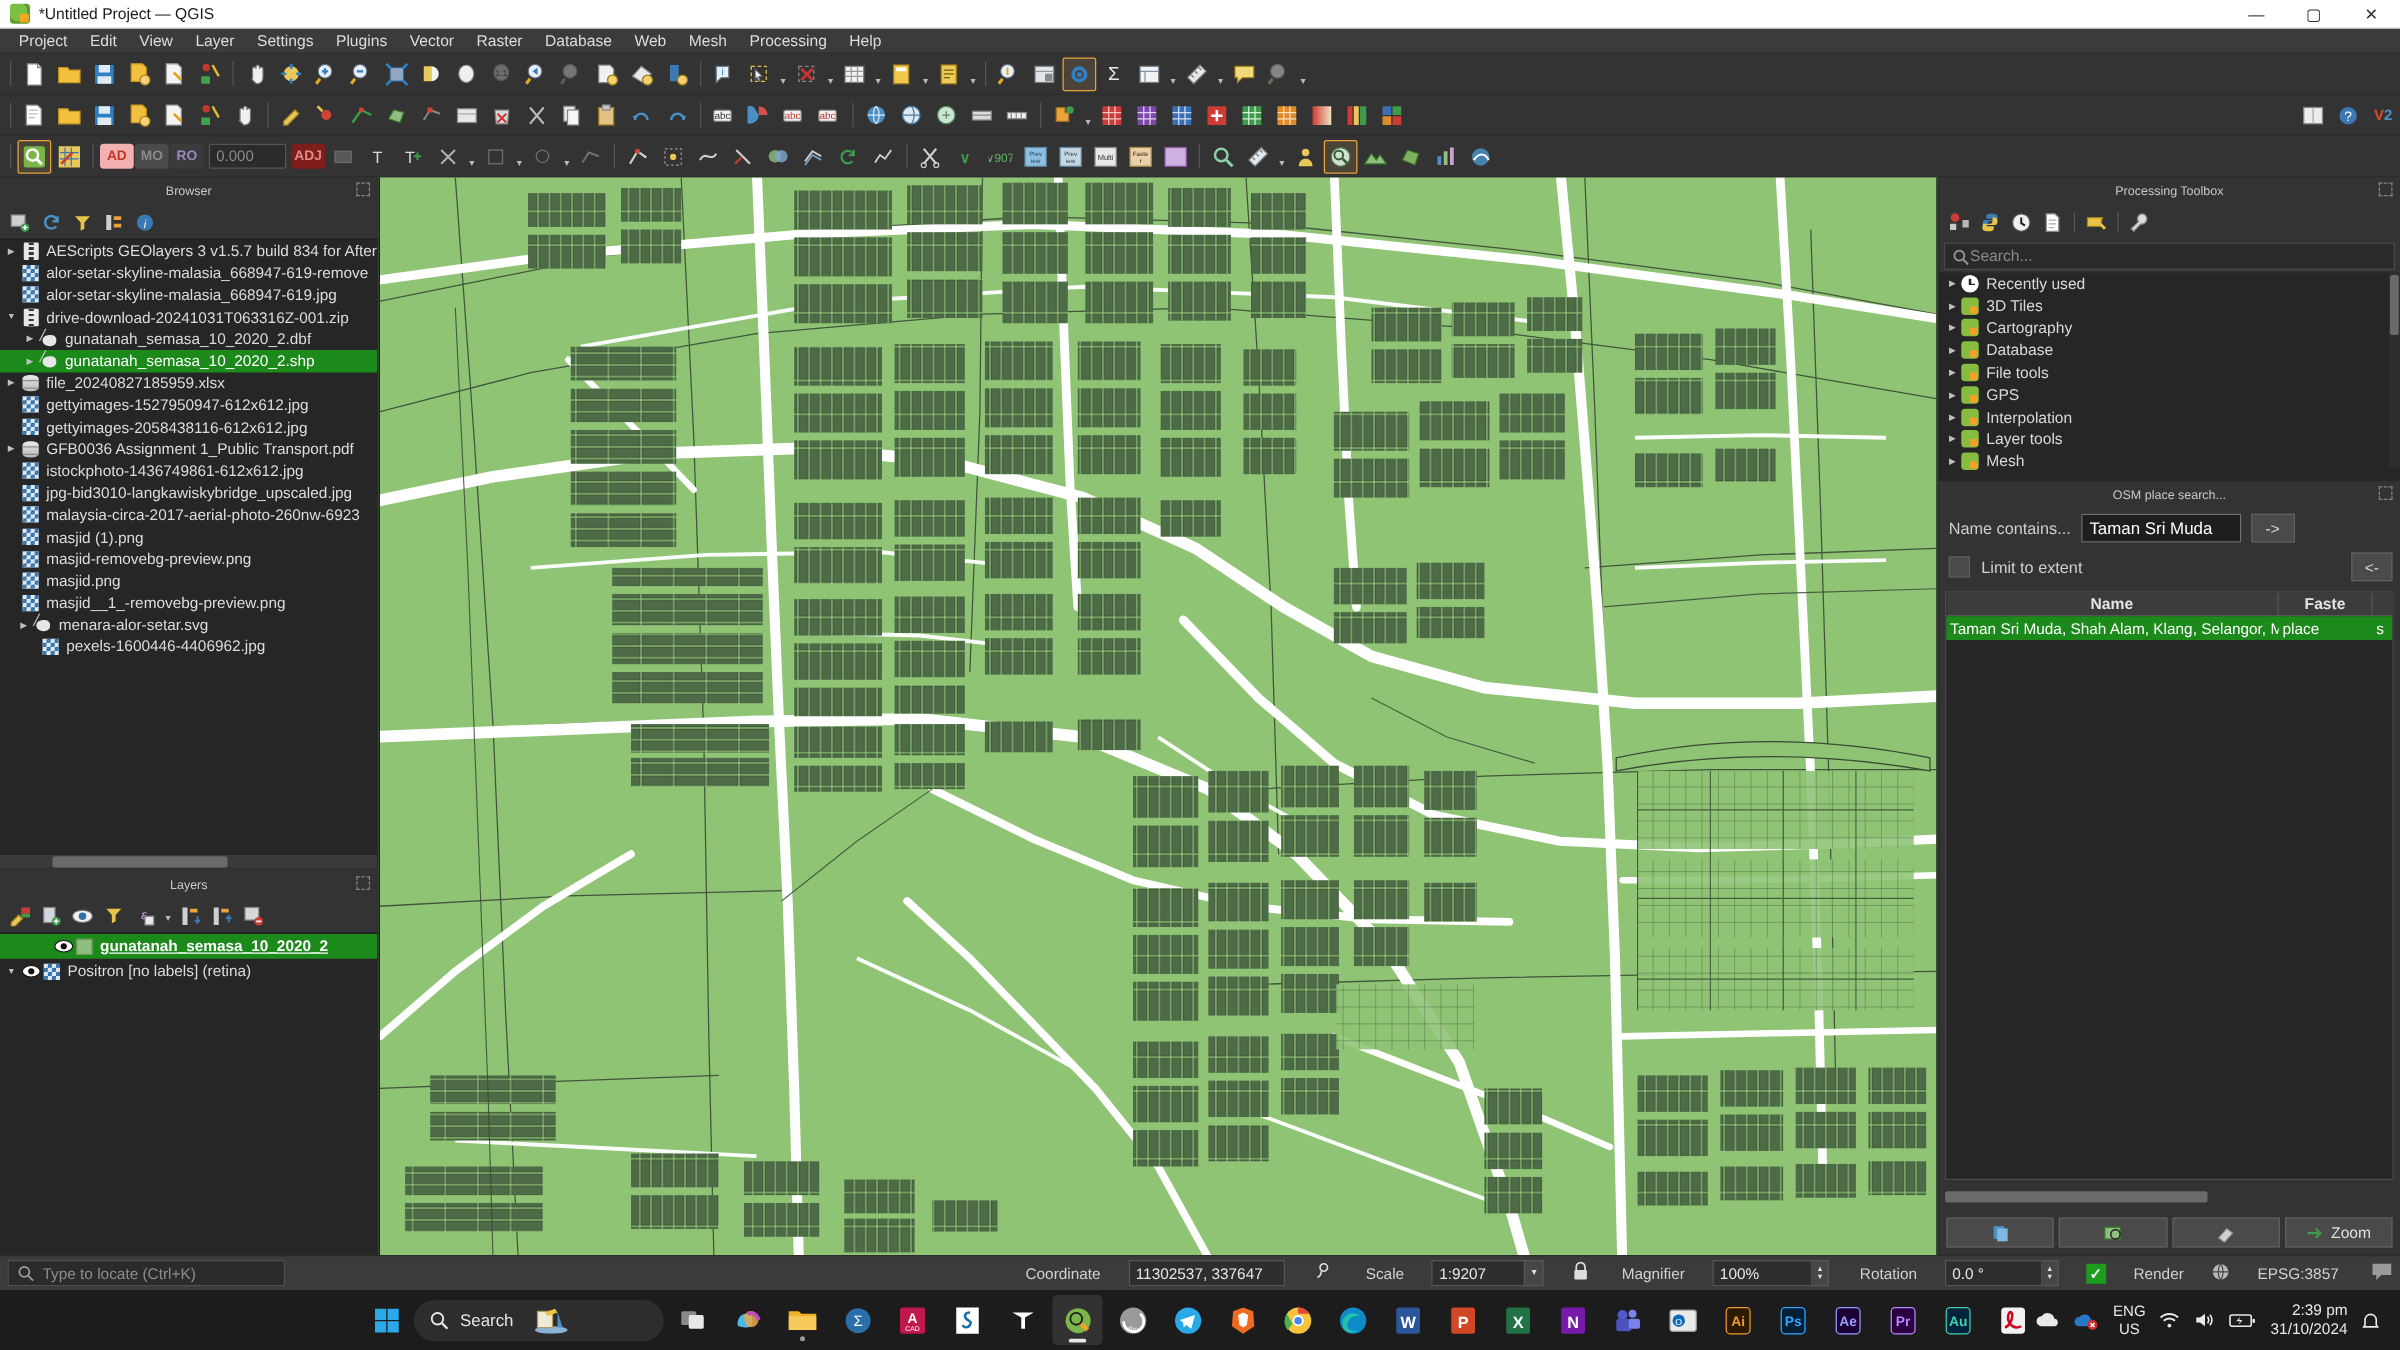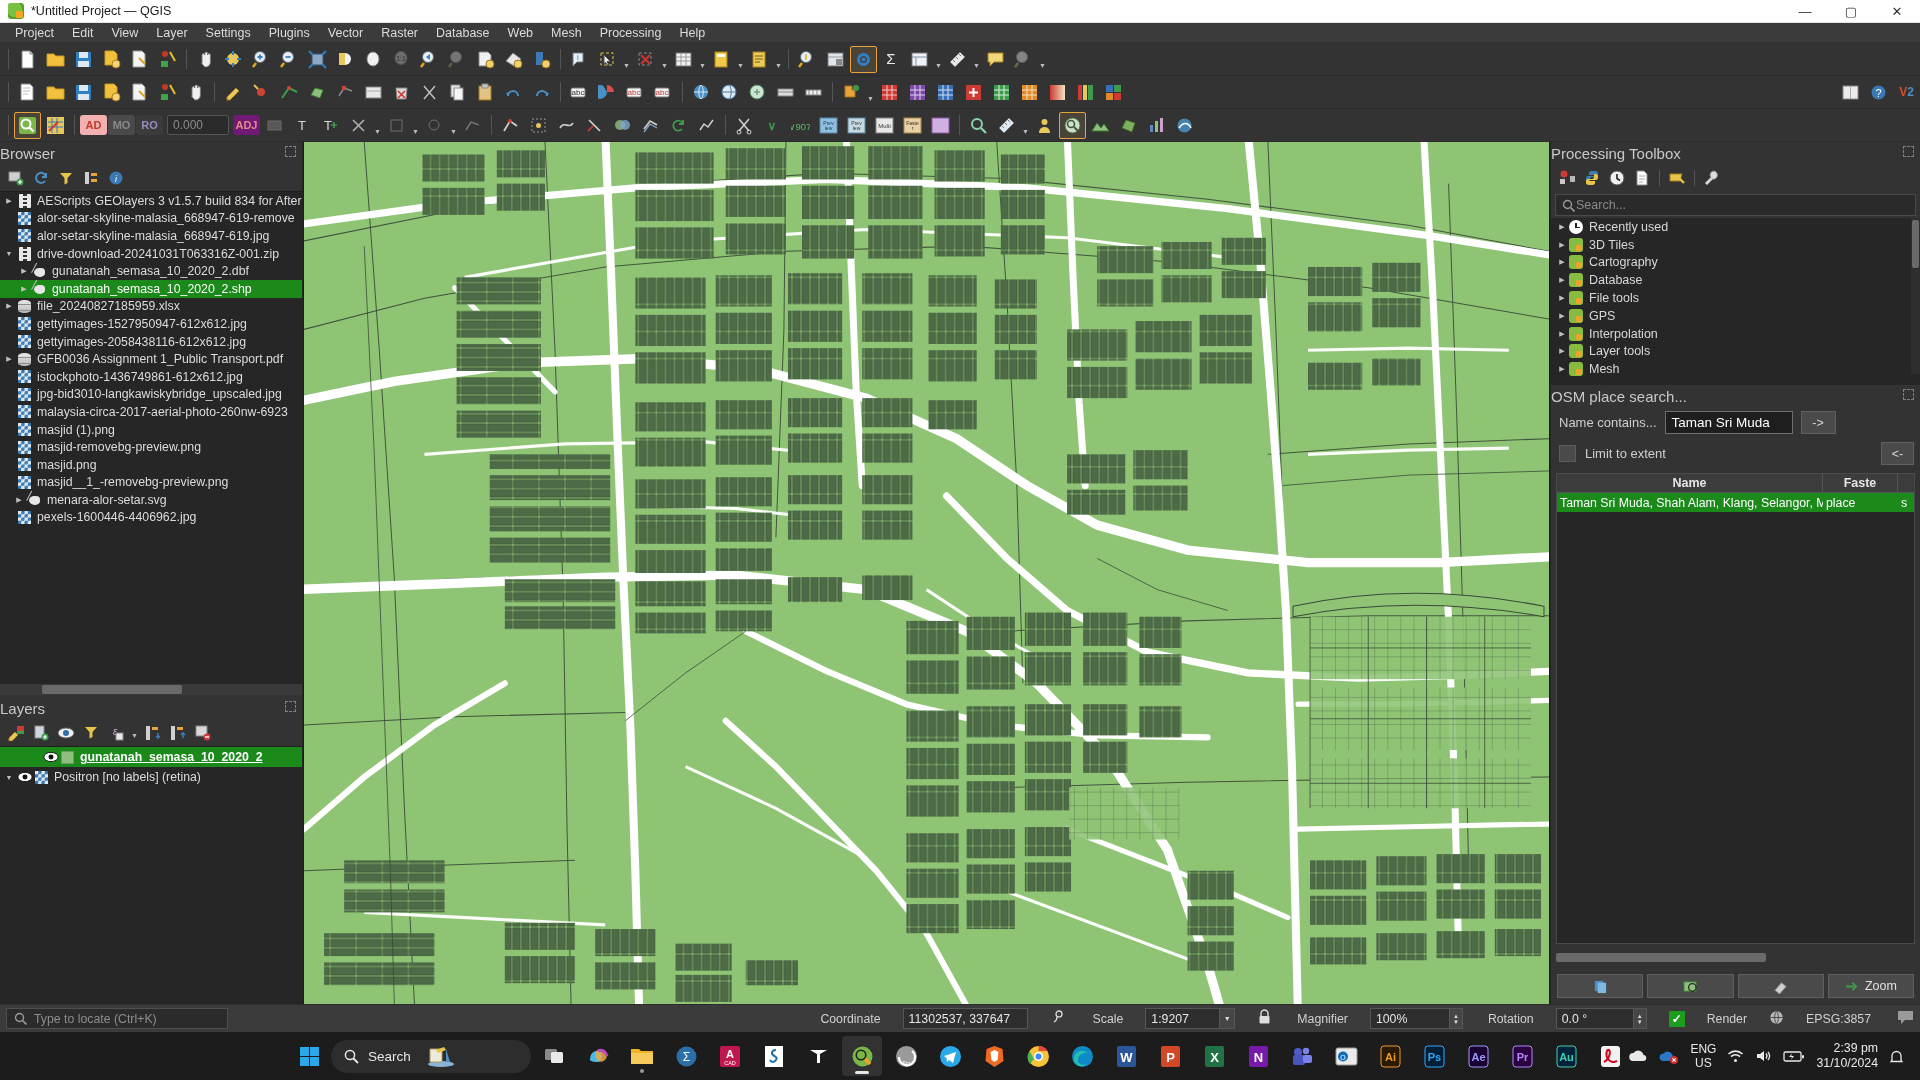--- a/index.html
+++ b/index.html
@@ -58,22 +58,22 @@
   .tb-badge {
     width:27px;height:20px;border-radius:3px;display:flex;align-items:center;justify-content:center;
     font-size:11px;font-weight:bold;
   }
   
   #main { display:flex; height:calc(1080px - 23px - 20px - 33px*3 - 28px - 48px); }
   
   #leftdock { width:303px; flex:0 0 303px; background:#333; display:flex; flex-direction:column;
               border-right:1px solid #262626; }
   .panel-title {
-    height:22px; display:flex; align-items:center; justify-content:flex-start; position:relative;
-    color:#c8c8c8; font-size:15px; background:#333;
+    height:22px; display:flex; align-items:center; justify-content:center; position:relative;
+    color:#c8c8c8; font-size:10px; background:#333;
   }
   .panel-title .undock {
     position:absolute; right:6px; top:4px; width:11px; height:11px;
     border:1px dashed #9a9a9a; opacity:.75;
   }
   .panel-tools { height:27px; display:flex; align-items:center; gap:3px; padding:0 5px; background:#333; }
   .ptool { width:22px;height:21px;display:flex;align-items:center;justify-content:center;border-radius:2px; }
   .tree { flex:1; background:#262626; overflow:hidden; position:relative; border-top:1px solid #1e1e1e; }
   .trow { height:17.6px; display:flex; align-items:center; font-size:12.3px; color:#dcdcdc;
           padding-left:2px; white-space:nowrap; }
@@ -710,21 +710,21 @@
         <rect x="1" y="1" width="17" height="17" fill="#e8c75b"></rect>
         <path d="M2 6h15M2 11h15M6 2v15M11 2v15" stroke="#3b79b5"></path>
         <path d="M3 15l9-9" stroke="#cc3b35" stroke-width="2"></path>
       </svg>
     </div>
   <div class="tb-sep"></div>
   <div class="tb-badge" style="background:#f3b0b0;color:#c0392b;">AD</div>
   <div class="tb-badge" style="background:#4a4a4a;color:#8a8a8a;">MO</div>
   <div class="tb-badge" style="background:#3b3b3b;color:#9a8ac0;">RO</div>
   <div class="tb-text">0.000</div>
-  <div class="tb-badge" style="background:#701a75;color:#e08a8a;">ADJ</div>
+  <div class="tb-badge" style="background:#7f1d1d;color:#e08a8a;">ADJ</div>
   <div class="tb-item">
       <svg width="19" height="19" viewBox="0 0 19 19" opacity=".55">
         <rect x="3" y="5" width="13" height="9" fill="#777" stroke="#999"></rect>
       </svg>
     </div>
   <div class="tb-item">
       <svg width="19" height="19" viewBox="0 0 19 19">
         <text x="9" y="14" font-size="13" text-anchor="middle" fill="#d8d8d8">T</text>
       </svg>
     </div>
@@ -1066,21 +1066,21 @@
           </span>
           <span>masjid__1_-removebg-preview.png</span>
         </div>
         <div class="trow" style="padding-left: 12px;">
           <span class="tarrow">▶</span>
           <span class="ticon">
             <span class="ico-shp"></span>
           </span>
           <span>menara-alor-setar.svg</span>
         </div>
-        <div class="trow" style="padding-left: 2px;">
+        <div class="trow" style="padding-left: 18px;">
           <span class="tarrow"></span>
           <span class="ticon">
             <span class="ico-raster"></span>
           </span>
           <span>pexels-1600446-4406962.jpg</span>
         </div>
         <div class="hscroll">
           <div class="thumb" style="left:42px;width:140px;"></div>
         </div>
     </div>

